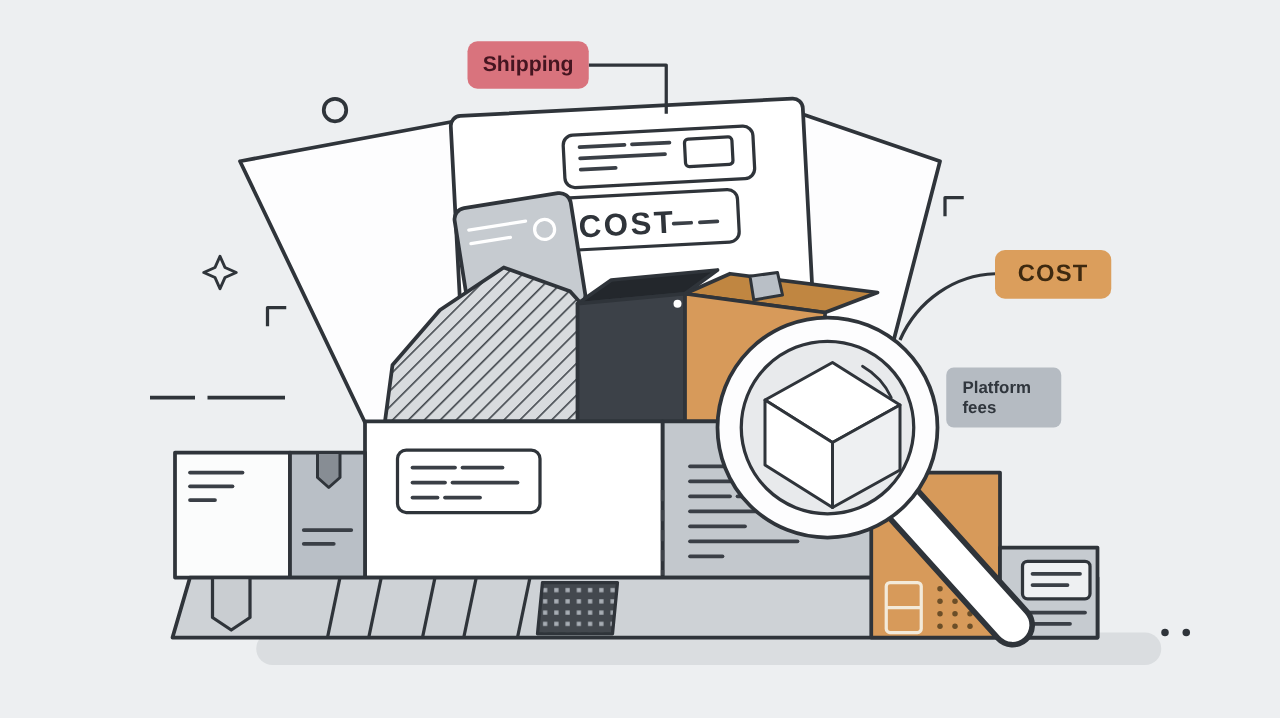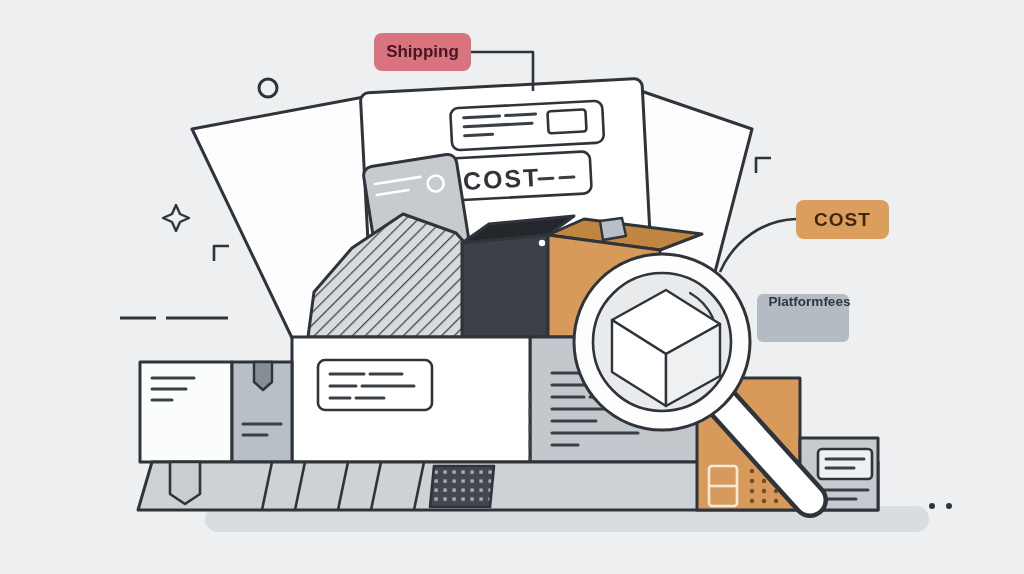--- a/index.html
+++ b/index.html
@@ -12,21 +12,21 @@
   .dash{stroke:#3a3f46;stroke-width:3;stroke-linecap:round;}
   .wdash{stroke:#ffffff;stroke-width:2.6;stroke-linecap:round;}
   .cream{stroke:#f3ead9;stroke-width:2.6;}
   .doc-cost{font-family:"Liberation Sans",sans-serif;font-weight:bold;font-size:25px;letter-spacing:2px;fill:#2f343a;}
   
   .tag{position:absolute;display:flex;align-items:center;justify-content:center;
        border-radius:8px;font-weight:bold;}
   .tag-shipping{left:374px;top:33px;width:97px;height:38px;background:#d9737d;color:#451520;font-size:17px;}
   .tag-cost{left:796px;top:200px;width:93px;height:39px;background:#db9e5c;color:#3d2910;font-size:19px;letter-spacing:1px;}
   .tag-platform{left:757px;top:294px;width:92px;height:48px;background:#b5bbc2;color:#30363d;
-       font-size:13.5px;border-radius:6px;flex-direction:row;align-items:flex-start;
+       font-size:13.5px;border-radius:6px;flex-direction:column;align-items:flex-start;
        justify-content:center;padding-left:13px;box-sizing:border-box;line-height:1.15;}
 </style>
 </head>
 <body>
 
 <div class="stage">
 
 <svg viewBox="0 0 1024 574" width="1024" height="574">
   <defs>
     <pattern id="hatch" patternUnits="userSpaceOnUse" width="9" height="9" patternTransform="rotate(45)">

